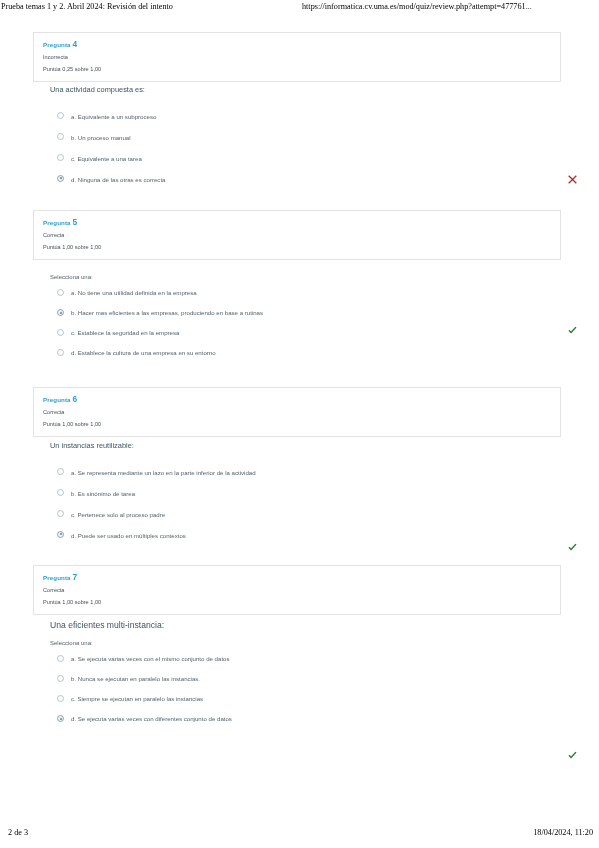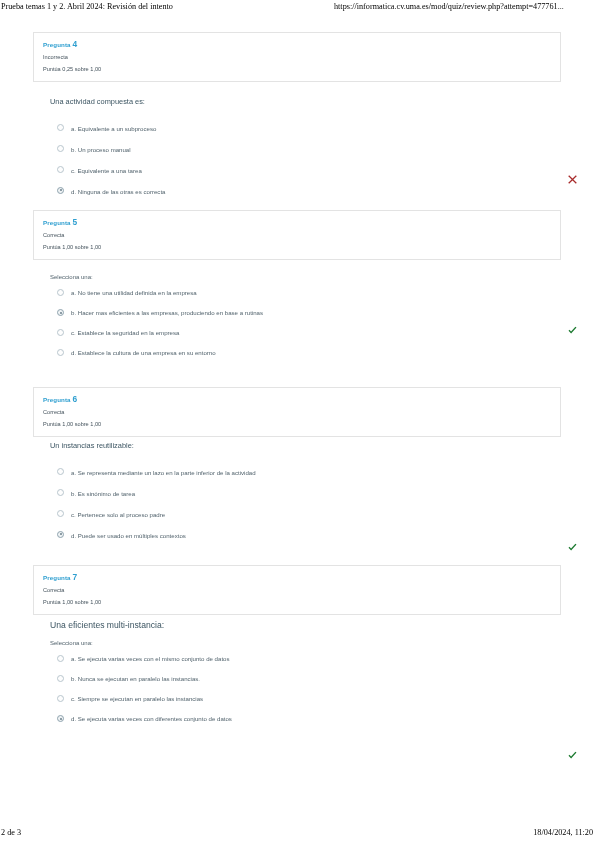--- a/index.html
+++ b/index.html
@@ -28,38 +28,39 @@
     color: #000;
     white-space: nowrap;
   }
   .print-header .ph-left {
     position: absolute;
     left: 1px;
     top: 0;
   }
   .print-header .ph-right {
     position: absolute;
-    left: 334px;
+    left: 302px;
     top: 0;
     text-align: center;
   }
   .print-footer {
     position: absolute;
     bottom: 6px;
     left: 0;
     width: 599px;
     height: 14px;
     font-family: "Liberation Serif", serif;
     font-size: 8.2px;
     color: #000;
   }
   .print-footer .pf-left {
     position: absolute;
     left: 1px;
     top: 0;
+    padding-left: 7px;
   }
   .print-footer .pf-right {
     position: absolute;
     right: 6px;
     top: 0;
   }
 
   
   .content {
     position: absolute;
@@ -215,21 +216,21 @@
   <span class="ph-right">https://informatica.cv.uma.es/mod/quiz/review.php?attempt=477761...</span>
 </div>
 
 <div class="content">
     <div class="question" style="position: absolute; left: 0px; top: 8px; width: 599px;">
       <div class="q-info">
         <div class="q-no"><span>Pregunta</span> <span class="q-num">4</span></div>
         <div class="q-state">Incorrecta</div>
         <div class="q-grade">Puntúa 0,25 sobre 1,00</div>
       </div>
-      <div class="q-body" style="position: absolute; left: 0px; top: 54px; right: 0px; margin: 12px 38px 0px 33px; padding: 0px;">
+      <div class="q-body" style="position: absolute; left: 0px; top: 54px; right: 0px; margin: 0px 38px 0px 33px; padding: 0px;">
         <div class="q-text ">Una actividad compuesta es:</div>
         <ul class="answers loose">
           <li class="answer"><span class="radio"></span><span class="ans-label">a. Equivalente a un subproceso</span></li>
           <li class="answer"><span class="radio"></span><span class="ans-label">b. Un proceso manual</span></li>
           <li class="answer"><span class="radio"></span><span class="ans-label">c. Equivalente a una tarea</span></li>
           <li class="answer"><span class="radio checked"></span><span class="ans-label">d. Ninguna de las otras es correcta</span></li>
         </ul>
       </div>
       <div class="feedback" style="top: 142px;">
         <svg class="mark-svg" viewBox="0 0 16 16" aria-hidden="true">

